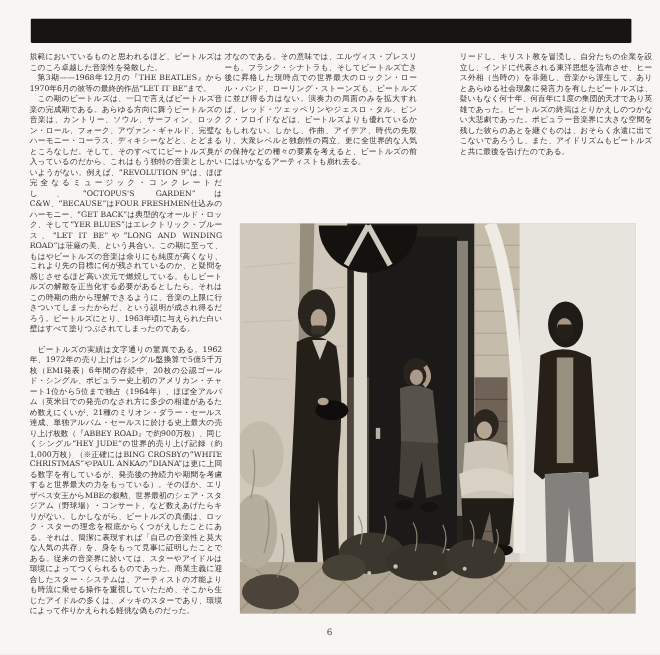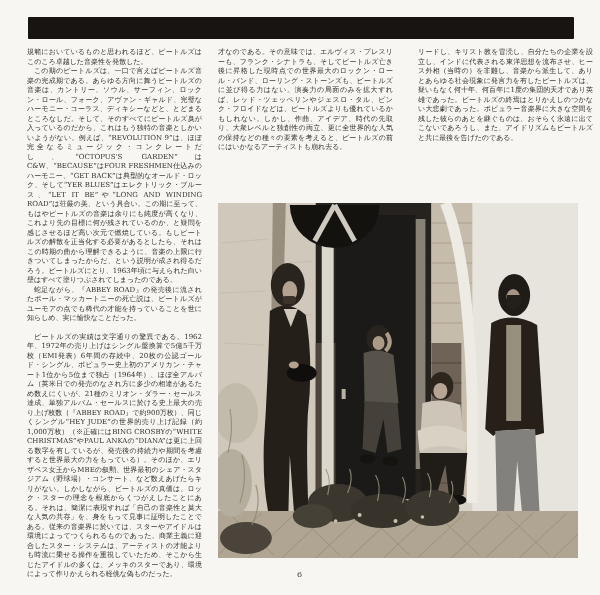--- a/index.html
+++ b/index.html
@@ -14,43 +14,43 @@
   }
   .col{
     position:absolute;top:48px;width:175px;
     font-size:7px;line-height:9.5px;text-align:justify;
     color:#33312e;
   }
   .col p{margin:0;}
   .col p.indent{text-indent:1em;}
   .col p.gap{margin-top:9px;}
   #col1{left:27px;height:516px;}
-  #col2{left:218px;}
+  #col2{left:204px;}
   #col3{left:418px;}
   .photo-frame{
     position:absolute;left:218px;top:203px;width:360px;height:355px;
     background:#d8d3c9;overflow:hidden;
   }
   .photo-frame svg{display:block;width:100%;height:100%;}
   .page-number{
     position:absolute;left:0;top:570px;width:600px;text-align:center;
     font-size:8px;color:#44423e;letter-spacing:1px;
   }
 </style>
 </head>
 <body>
 
 <div class="page">
 
   <div class="top-banner"></div>
 
   <div class="col" id="col1">
     <p>規範においているものと思われるほど、ビートルズはこのころ卓越した音楽性を発散した。</p>
+    <p class="indent">第3期——1968年12月の『THE BEATLES』から1970年6月の彼等の最終的作品“LET IT BE”まで。</p>
     <p class="indent">この期のビートルズは、一口で言えばビートルズ音楽の完成期である。あらゆる方向に舞うビートルズの音楽は、カントリー、ソウル、サーフィン、ロックン・ロール、フォーク、アヴァン・ギャルド、完璧なハーモニー・コーラス、ディキシーなどと、とどまるところなしだ。そして、そのすべてにビートルズ臭が入っているのだから、これはもう独特の音楽としかいいようがない。例えば、“REVOLUTION 9”は、ほぼ完全なるミュージック・コンクレートだし、“OCTOPUS'S GARDEN”はC&amp;W、“BECAUSE”はFOUR FRESHMEN仕込みのハーモニー、“GET BACK”は典型的なオールド・ロック、そして“YER BLUES”はエレクトリック・ブルース、“LET IT BE”や“LONG AND WINDING ROAD”は荘厳の美、という具合い。この期に至って、もはやビートルズの音楽は余りにも純度が高くなり、これより先の目標に何が残されているのか、と疑問を感じさせるほど高い次元で燃焼している。もしビートルズの解散を正当化する必要があるとしたら、それはこの時期の曲から理解できるように、音楽の上限に行きついてしまったからだ、という説明が成され得るだろう。ビートルズにとり、1963年頃に与えられた白い壁はすべて塗りつぶされてしまったのである。</p>
-    <p class="indent">蛇足ながら、『ABBEY ROAD』の発売後に流されたポール・マッカートニーの死亡説は、ビートルズがユーモアの点でも稀代の才能を持っていることを世に知らしめ、実に愉快なことだった。</p>
     <p class="indent gap">ビートルズの実績は文字通りの驚異である。1962年、1972年の売り上げはシングル盤換算で5億5千万枚（EMI発表）6年間の存続中、20枚の公認ゴールド・シングル、ポピュラー史上初のアメリカン・チャート1位から5位まで独占（1964年）、ほぼ全アルバム（英米日での発売のなされ方に多少の相違があるため数えにくいが、21種のミリオン・ダラー・セールス達成、単独アルバム・セールスに於ける史上最大の売り上げ枚数（『ABBEY ROAD』で約900万枚）、同じくシングル“HEY JUDE”の世界的売り上げ記録（約1,000万枚）（※正確にはBING CROSBYの“WHITE CHRISTMAS”やPAUL ANKAの“DIANA”は更に上回る数字を有しているが、発売後の持続力や期間を考慮すると世界最大の力をもっている）。そのほか、エリザベス女王からMBEの叙勲、世界最初のシェア・スタジアム（野球場）・コンサート、など数えあげたらキリがない。しかしながら、ビートルズの真価は、ロック・スターの理念を根底からくつがえしたことにある。それは、簡潔に表現すれば「自己の音楽性と莫大な人気の共存」を、身をもって見事に証明したことである。従来の音楽界に於いては、スターやアイドルは環境によってつくられるものであった。商業主義に迎合したスター・システムは、アーティストの才能よりも時流に乗せる操作を重視していたため、そこから生じたアイドルの多くは、メッキのスターであり、環境によって作りかえられる軽佻な偽ものだった。</p>
 
   </div>
 
   <div class="col" id="col2">
     <p>才なのである。その意味では、エルヴィス・プレスリーも、フランク・シナトラも、そしてビートルズ亡き後に昇格した現時点での世界最大のロックン・ロール・バンド、ローリング・ストーンズも、ビートルズに並び得る力はない。演奏力の局面のみを拡大すれば、レッド・ツェッペリンやジェスロ・タル、ピンク・フロイドなどは、ビートルズよりも優れているかもしれない。しかし、作曲、アイデア、時代の先取り、大衆レベルと独創性の両立、更に全世界的な人気の保持などの種々の要素を考えると、ビートルズの前にはいかなるアーティストも崩れ去る。</p>
   </div>
 
   <div class="col" id="col3">
     <p>リードし、キリスト教を冒涜し、自分たちの企業を設立し、インドに代表される東洋思想を流布させ、ヒース外相（当時の）を非難し、音楽から派生して、ありとあらゆる社会現象に発言力を有したビートルズは、疑いもなく何十年、何百年に1度の集団的天才であり英雄であった。ビートルズの終焉はとりかえしのつかない大悲劇であった。ポピュラー音楽界に大きな空間を残した彼らのあとを継ぐものは、おそらく永遠に出てこないであろうし、また、アイドリズムもビートルズと共に最後を告げたのである。</p>

